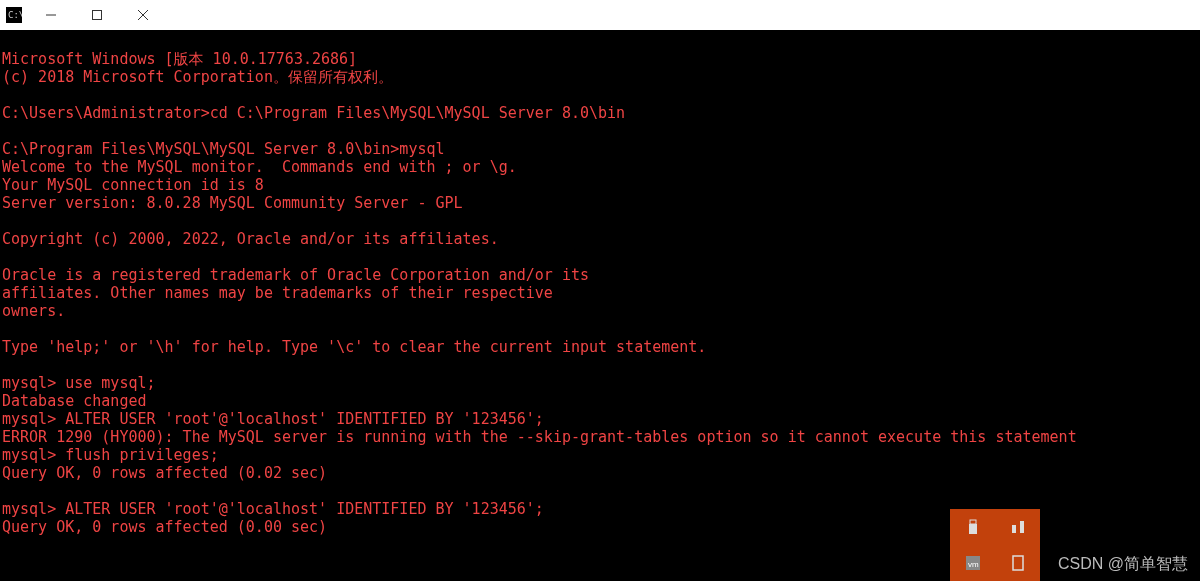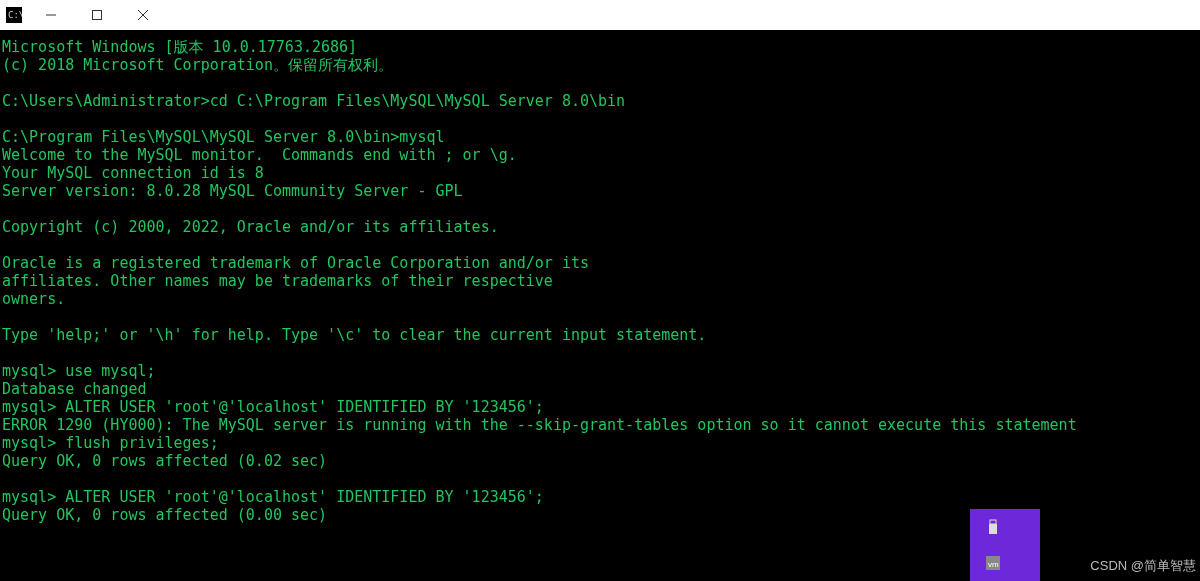--- a/index.html
+++ b/index.html
@@ -4,26 +4,26 @@
 <style>
 *{margin:0;padding:0;box-sizing:border-box;}
 body{width:1200px;height:581px;background:#000;font-family:"NSimSun","SimSun","Consolas",monospace;overflow:hidden;position:relative;}
 .titlebar{height:30px;background:#fff;display:flex;align-items:center;padding:0 0 0 6px;color:#555;font-family:"Microsoft YaHei","Segoe UI",sans-serif;font-size:12px;}
 .titlebar .icon{width:16px;height:16px;margin-right:6px;display:flex;align-items:center;justify-content:center;}
 .titlebar .icon svg{width:16px;height:16px;}
 .titlebar .title{flex:1;}
 .winbtns{display:flex;height:100%;}
 .winbtn{width:46px;height:30px;display:flex;align-items:center;justify-content:center;color:#333;}
 .winbtn svg{width:10px;height:10px;stroke:#333;stroke-width:1;fill:none;}
-.terminal{padding:8px 2px;color:#22c55e;font-size:15px;line-height:18px;white-space:pre;font-family:"NSimSun","SimSun","Consolas",monospace;}
+.terminal{padding:20px 2px;color:#ef4444;font-size:15px;line-height:18px;white-space:pre;font-family:"NSimSun","SimSun","Consolas",monospace;}
 .terminal .line{white-space:pre;}
-.tray{position:absolute;right:160px;bottom:0;width:70px;height:72px;background:#6d28d9;display:flex;flex-wrap:wrap;}
+.tray{position:absolute;right:160px;bottom:0;width:90px;height:72px;background:#c2410c;display:flex;flex-wrap:wrap;flex-direction:column;}
 .tray-item{width:45px;height:36px;display:flex;align-items:center;justify-content:center;color:#ddd;font-size:14px;}
 .tray-item svg{width:16px;height:16px;fill:#ddd;}
-.watermark{position:absolute;right:4px;bottom:6px;color:#bbb;font-size:13px;font-family:"Microsoft YaHei",sans-serif;margin-top:46px;}
+.watermark{position:absolute;right:12px;bottom:6px;color:#bbb;font-size:16px;font-family:"Microsoft YaHei",sans-serif;margin-top:46px;}
 </style>
 </head>
 <body>
 
 <div class="titlebar">
   <span class="icon">
     <svg viewBox="0 0 16 16">
         <rect x="0" y="0" width="16" height="16" fill="#000"></rect>
         <text x="2" y="11" font-size="9" fill="#ccc" font-family="monospace">C:\</text>
       </svg>

